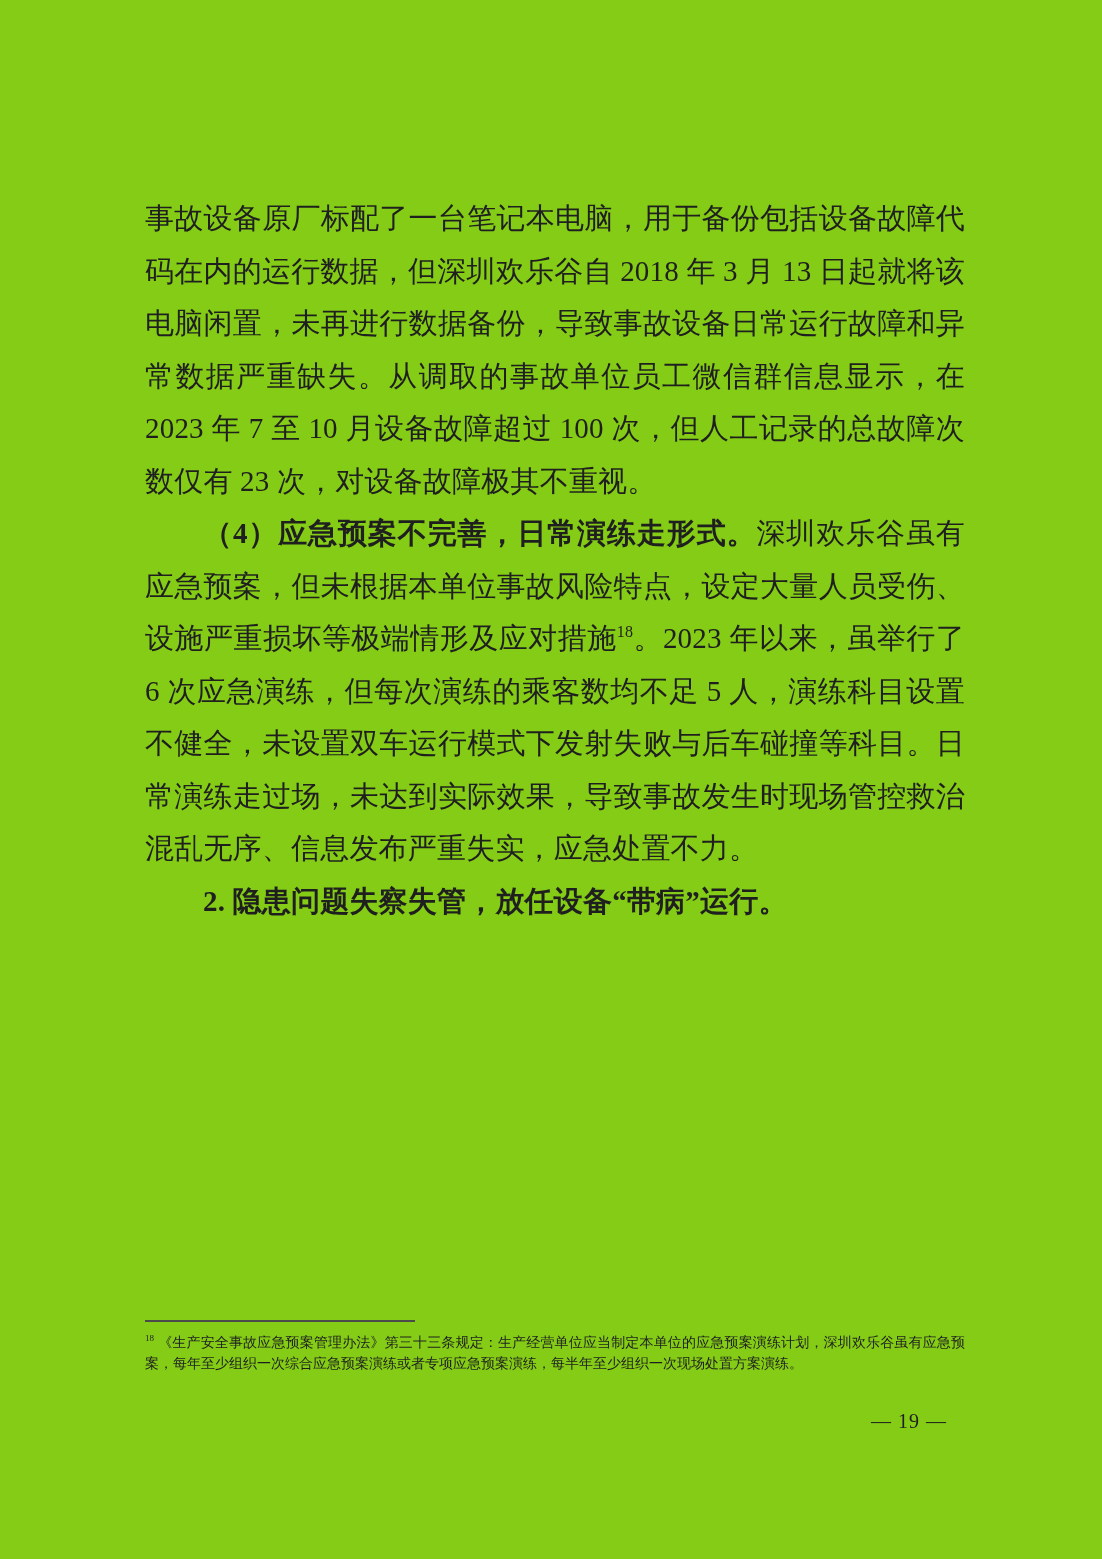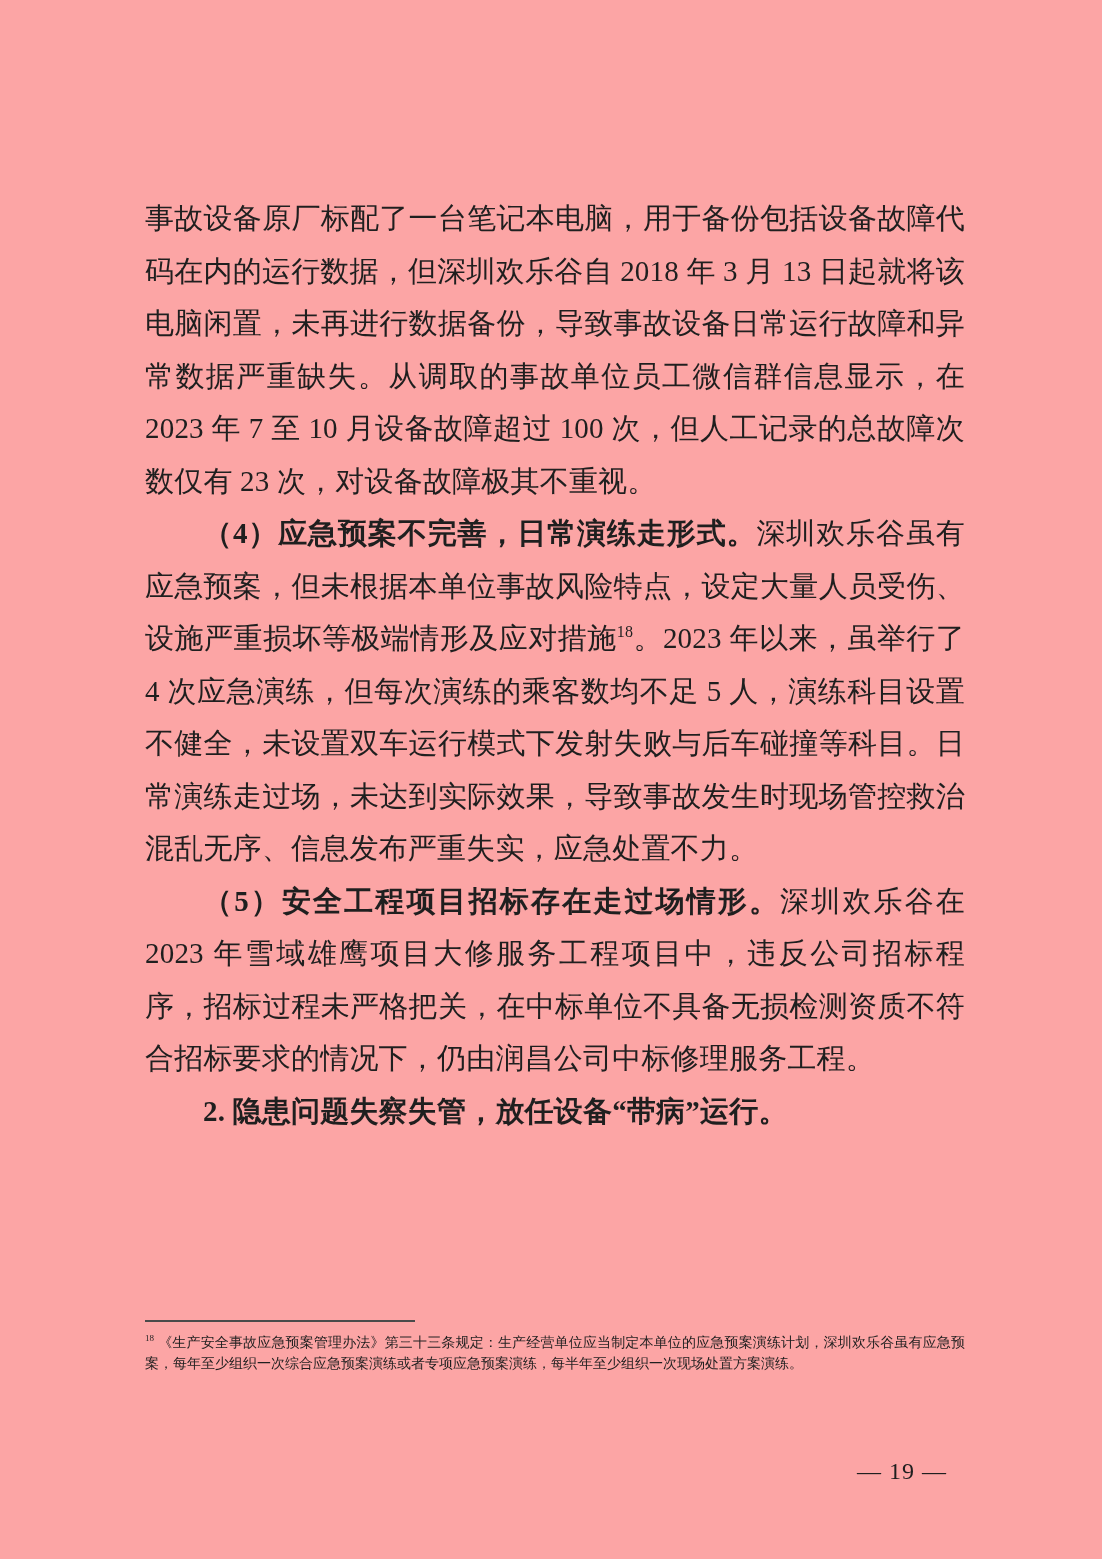--- a/index.html
+++ b/index.html
@@ -4,21 +4,21 @@
 <style>
   html, body { margin: 0; padding: 0; }
   body {
     width: 1102px; height: 1559px;
     background: #ffffff;
     font-family: "Liberation Serif", "DejaVu Serif", serif;
   }
   .page {
     position: relative;
     width: 1102px; height: 1559px;
-    background: #fca5a5;
+    background: #84cc16;
     overflow: hidden;
   }
   .text-block {
     position: absolute;
     left: 145px; top: 192px; width: 820px;
     font-size: 29px;
     line-height: 52.5px;
     color: #1f1f1f;
     text-align: justify;
     letter-spacing: 0.2px;
@@ -48,38 +48,37 @@
     text-align: justify;
   }
   .footnote sup.fn-marker {
     font-size: 9px;
     line-height: 0;
     vertical-align: super;
     margin-right: 4px;
   }
   .page-number {
     position: absolute;
-    top: 1458px; right: 155px;
-    font-size: 24px;
+    top: 1410px; right: 155px;
+    font-size: 20px;
     color: #1f1f1f;
     letter-spacing: 1px;
   }
 </style>
 </head>
 <body>
 
 <div class="page">
 
   <main class="text-block">
 
     <p class="para"><span>事故设备原厂标配了一台笔记本电脑，用于备份包括设备故障代码在内的运行数据，但深圳欢乐谷自 2018 年 3 月 13 日起就将该电脑闲置，未再进行数据备份，导致事故设备日常运行故障和异常数据严重缺失。从调取的事故单位员工微信群信息显示，在 2023 年 7 至 10 月设备故障超过 100 次，但人工记录的总故障次数仅有 23 次，对设备故障极其不重视。</span></p>
 
-    <p class="para indent"><b>（4）应急预案不完善，日常演练走形式。</b><span>深圳欢乐谷虽有应急预案，但未根据本单位事故风险特点，设定大量人员受伤、设施严重损坏等极端情形及应对措施</span><sup class="fn-ref">18</sup><span>。2023 年以来，虽举行了 4 次应急演练，但每次演练的乘客数均不足 5 人，演练科目设置不健全，未设置双车运行模式下发射失败与后车碰撞等科目。日常演练走过场，未达到实际效果，导致事故发生时现场管控救治混乱无序、信息发布严重失实，应急处置不力。</span></p>
+    <p class="para indent"><b>（4）应急预案不完善，日常演练走形式。</b><span>深圳欢乐谷虽有应急预案，但未根据本单位事故风险特点，设定大量人员受伤、设施严重损坏等极端情形及应对措施</span><sup class="fn-ref">18</sup><span>。2023 年以来，虽举行了 6 次应急演练，但每次演练的乘客数均不足 5 人，演练科目设置不健全，未设置双车运行模式下发射失败与后车碰撞等科目。日常演练走过场，未达到实际效果，导致事故发生时现场管控救治混乱无序、信息发布严重失实，应急处置不力。</span></p>
 
-    <p class="para indent"><b>（5）安全工程项目招标存在走过场情形。</b><span>深圳欢乐谷在 2023 年雪域雄鹰项目大修服务工程项目中，违反公司招标程序，招标过程未严格把关，在中标单位不具备无损检测资质不符合招标要求的情况下，仍由润昌公司中标修理服务工程。</span></p>
 
     <p class="para indent"><b>2. 隐患问题失察失管，放任设备“带病”运行。</b></p>
 
 
   </main>
 
   <footer class="footnote-area">
     <div class="footnote-sep"></div>
     <p class="footnote"><sup class="fn-marker">18</sup><span>《生产安全事故应急预案管理办法》第三十三条规定：生产经营单位应当制定本单位的应急预案演练计划，深圳欢乐谷虽有应急预案，每年至少组织一次综合应急预案演练或者专项应急预案演练，每半年至少组织一次现场处置方案演练。</span></p>
   </footer>

